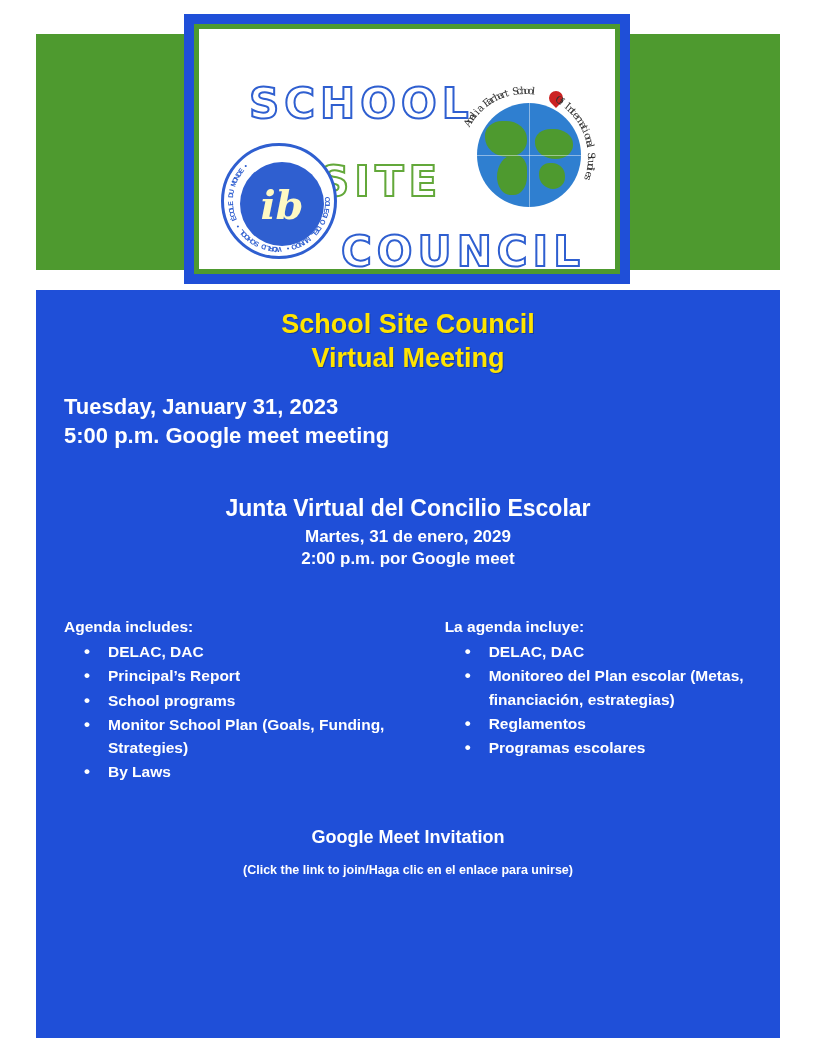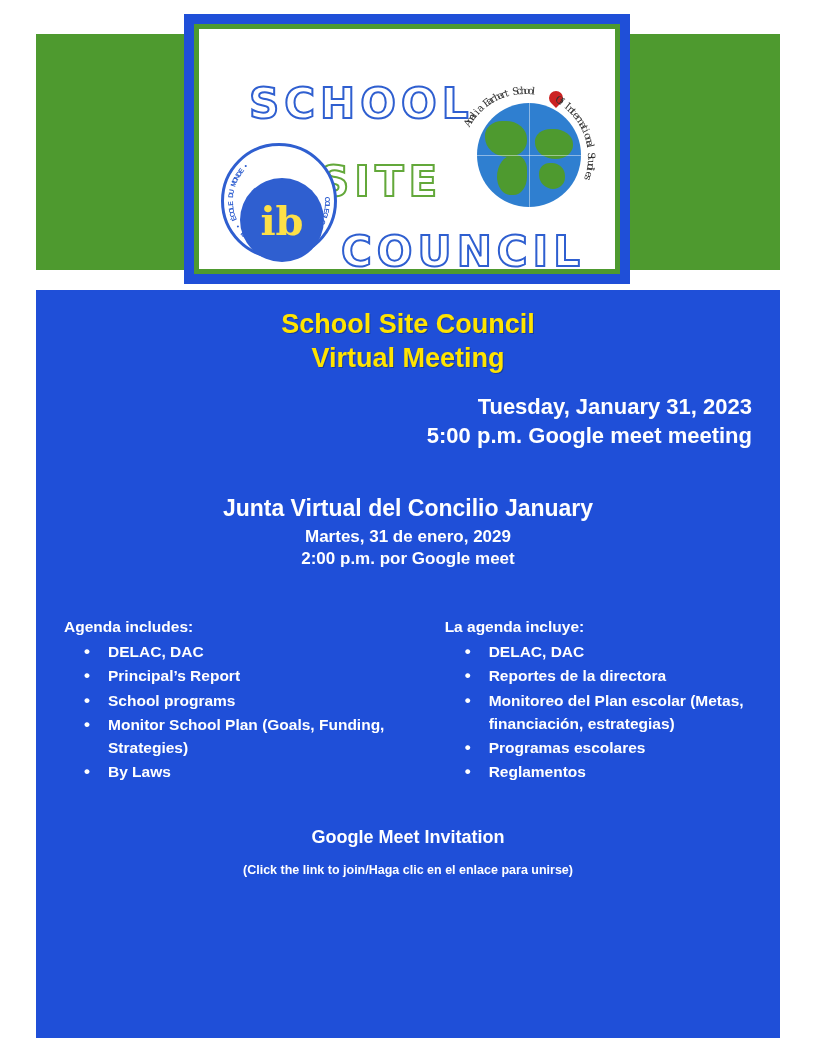--- a/index.html
+++ b/index.html
@@ -94,31 +94,32 @@
   }
   .ib-roundel .ring-text span {
     position: absolute;
     left: 50%;
     top: 50%;
     transform-origin: 0 0;
     white-space: nowrap;
   }
   .ib-inner {
     position: absolute;
-    left: 16px; top: 32px;
+    left: 16px; top: 16px;
     width: 84px; height: 84px;
     border-radius: 50%;
     background: #2f5fd0;
-    color: #fde047;
+    color: #fef9c3;
     display: flex;
     align-items: center;
     justify-content: center;
     font-family: "DejaVu Serif", serif;
     font-weight: bold;
     font-size: 40px;
+    font-style: italic;
   }
 
   
   .globe {
     position: absolute;
     right: 34px;
     top: 74px;
     width: 104px;
     height: 104px;
     border-radius: 50%;
@@ -181,21 +182,21 @@
   }
   .title-yellow {
     text-align: center;
     color: #ffe400;
     font-size: 27px;
     font-weight: bold;
     line-height: 1.25;
     text-shadow: 1px 1px 0 rgba(0,0,0,.25);
   }
   .date-line {
-    text-align: right;
+    text-align: left;
     font-size: 22px;
     font-weight: bold;
     margin-top: 16px;
     line-height: 1.35;
   }
   .spanish-title {
     text-align: center;
     font-size: 23px;
     font-weight: bold;
     margin-top: 44px;
@@ -401,45 +402,44 @@
   <div class="title-yellow">
     <div>School Site Council</div>
     <div>Virtual Meeting</div>
   </div>
 
   <div class="date-line">
     <div>Tuesday, January 31, 2023</div>
     <div>5:00 p.m.  Google meet meeting</div>
   </div>
 
-  <div class="spanish-title">Junta Virtual del Concilio January</div>
+  <div class="spanish-title">Junta Virtual del Concilio Escolar</div>
   <div class="spanish-sub">
     <div>Martes, 31 de enero, 2029</div>
     <div>2:00 p.m. por Google meet</div>
   </div>
 
   <div class="agenda-cols">
     <div class="agenda-col left">
       <div class="agenda-head">Agenda includes:</div>
       <ul class="agenda-list" id="agenda-en">
           <li>DELAC, DAC</li>
           <li>Principal’s Report</li>
           <li>School programs</li>
           <li>Monitor School Plan (Goals, Funding, Strategies)</li>
           <li>By Laws</li>
         </ul>
     </div>
     <div class="agenda-col right">
       <div class="agenda-head">La agenda incluye:</div>
       <ul class="agenda-list" id="agenda-es">
           <li>DELAC, DAC</li>
-          <li>Reportes de la directora</li>
           <li>Monitoreo del Plan escolar (Metas, financiación, estrategias)</li>
+          <li>Reglamentos</li>
           <li>Programas escolares</li>
-          <li>Reglamentos</li>
         </ul>
     </div>
   </div>
 
   <div class="invite-block">
     <div class="invite-title">Google Meet Invitation</div>
     <div class="invite-note">(Click the link to join/Haga clic en el enlace para unirse)</div>
   </div>
 </div>
 

